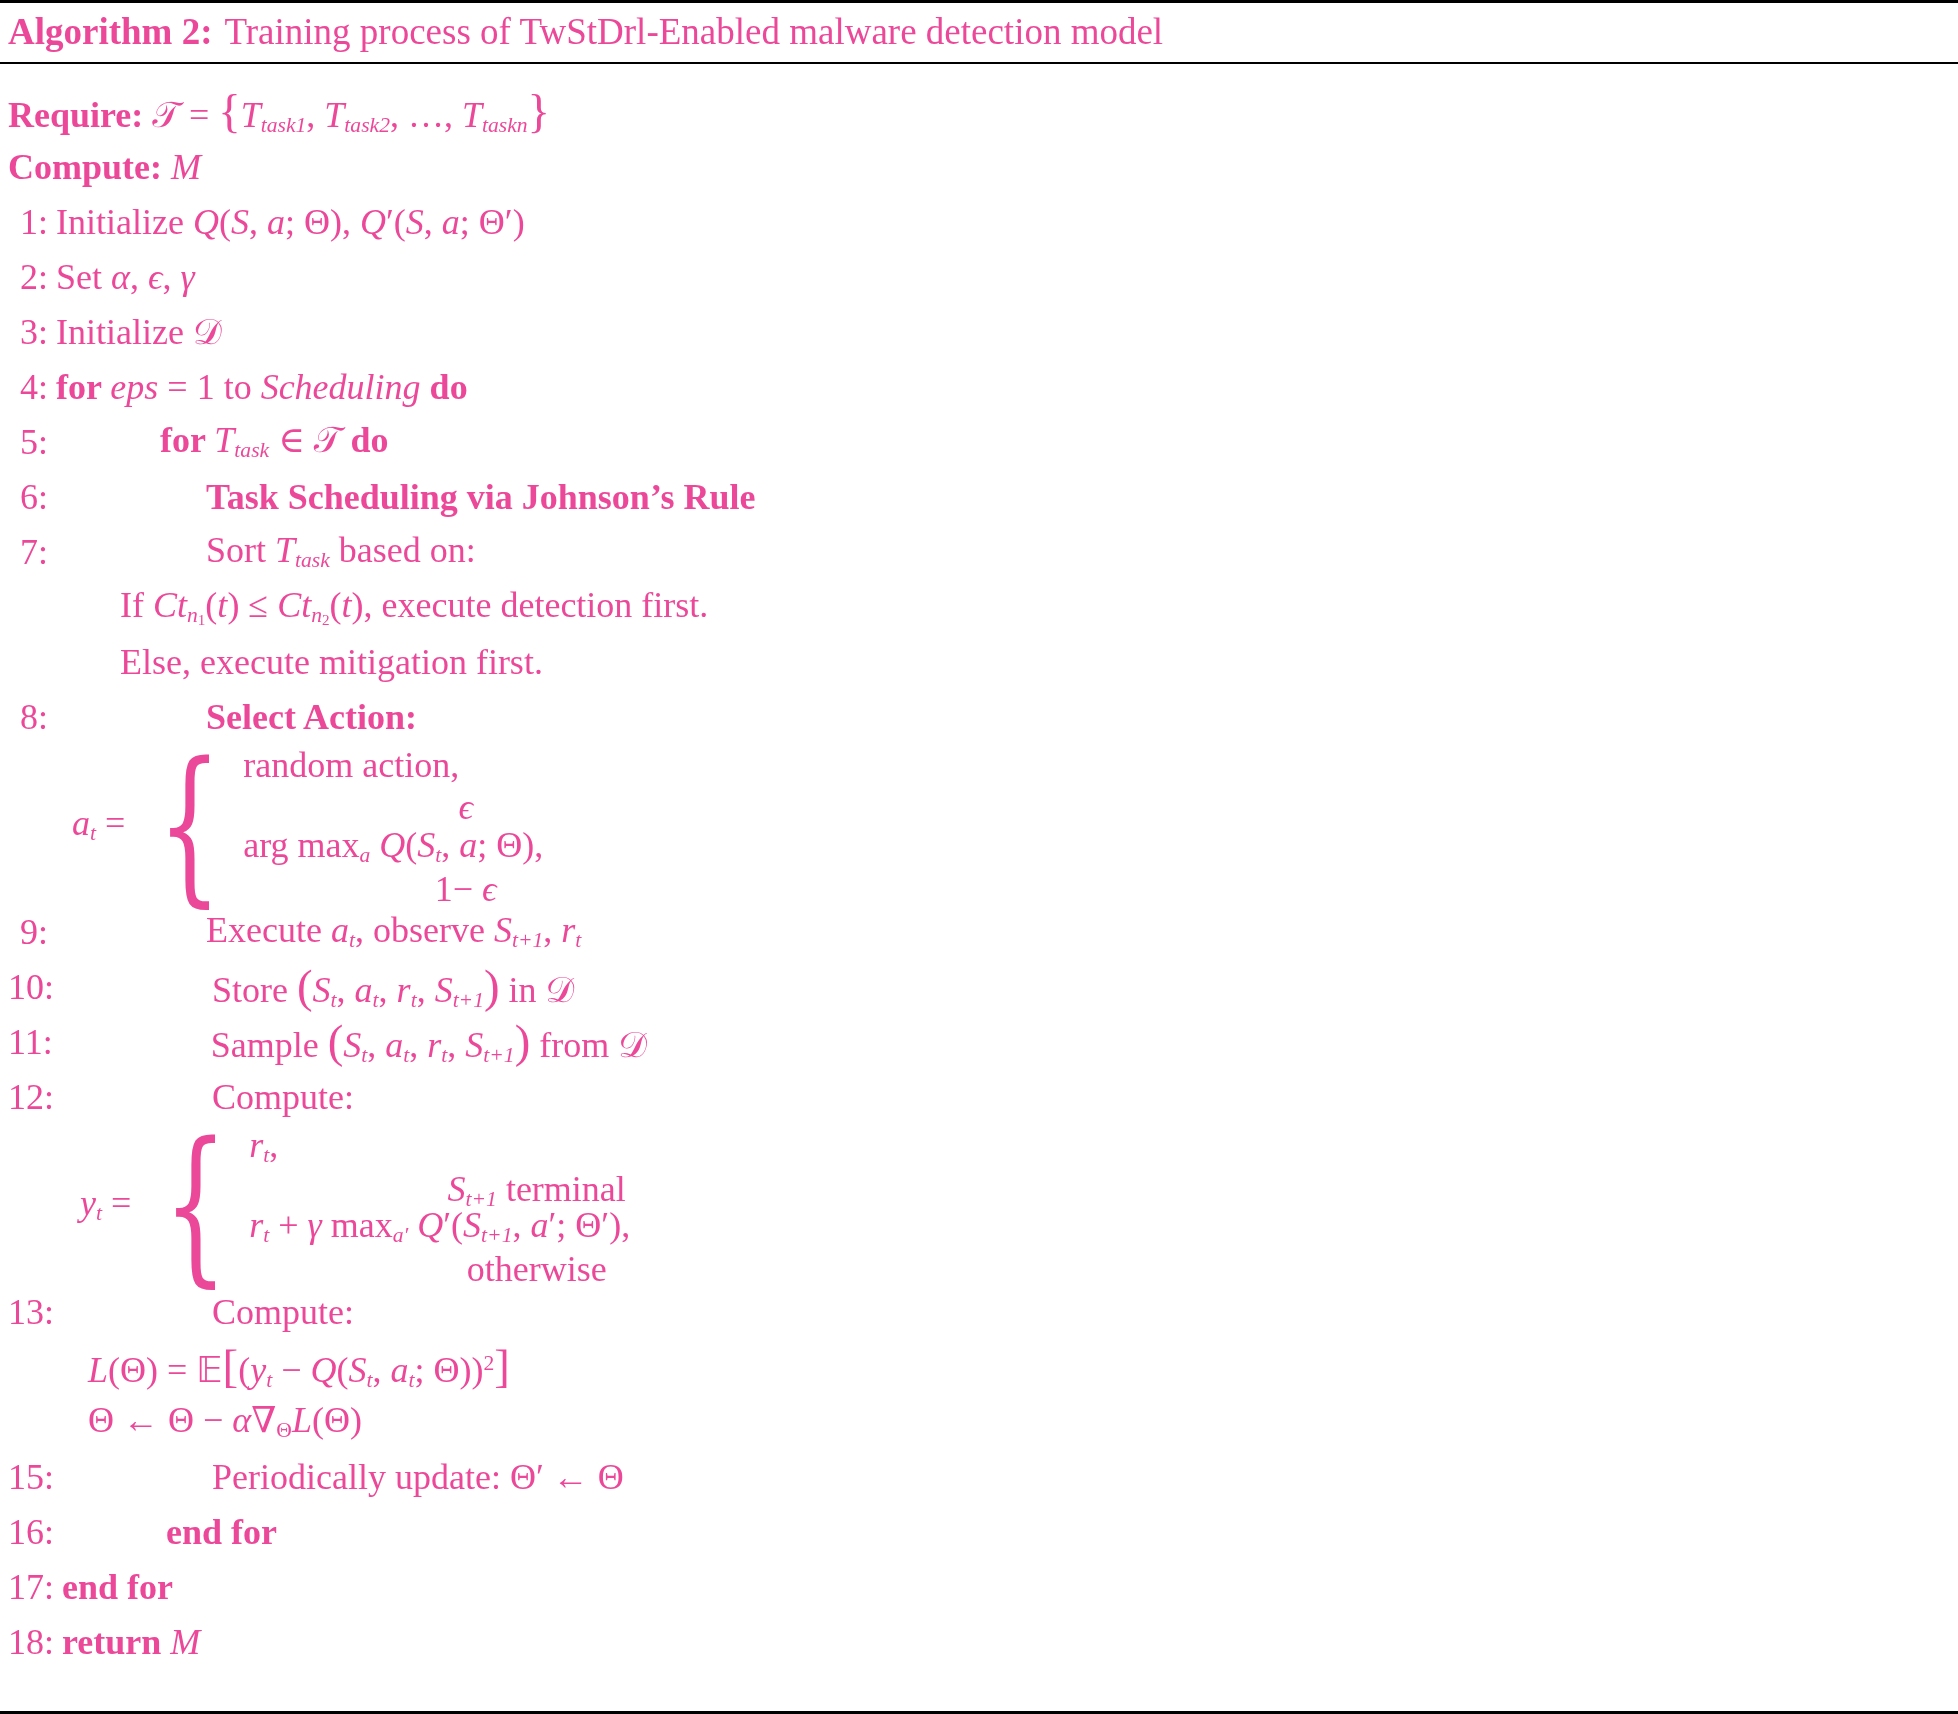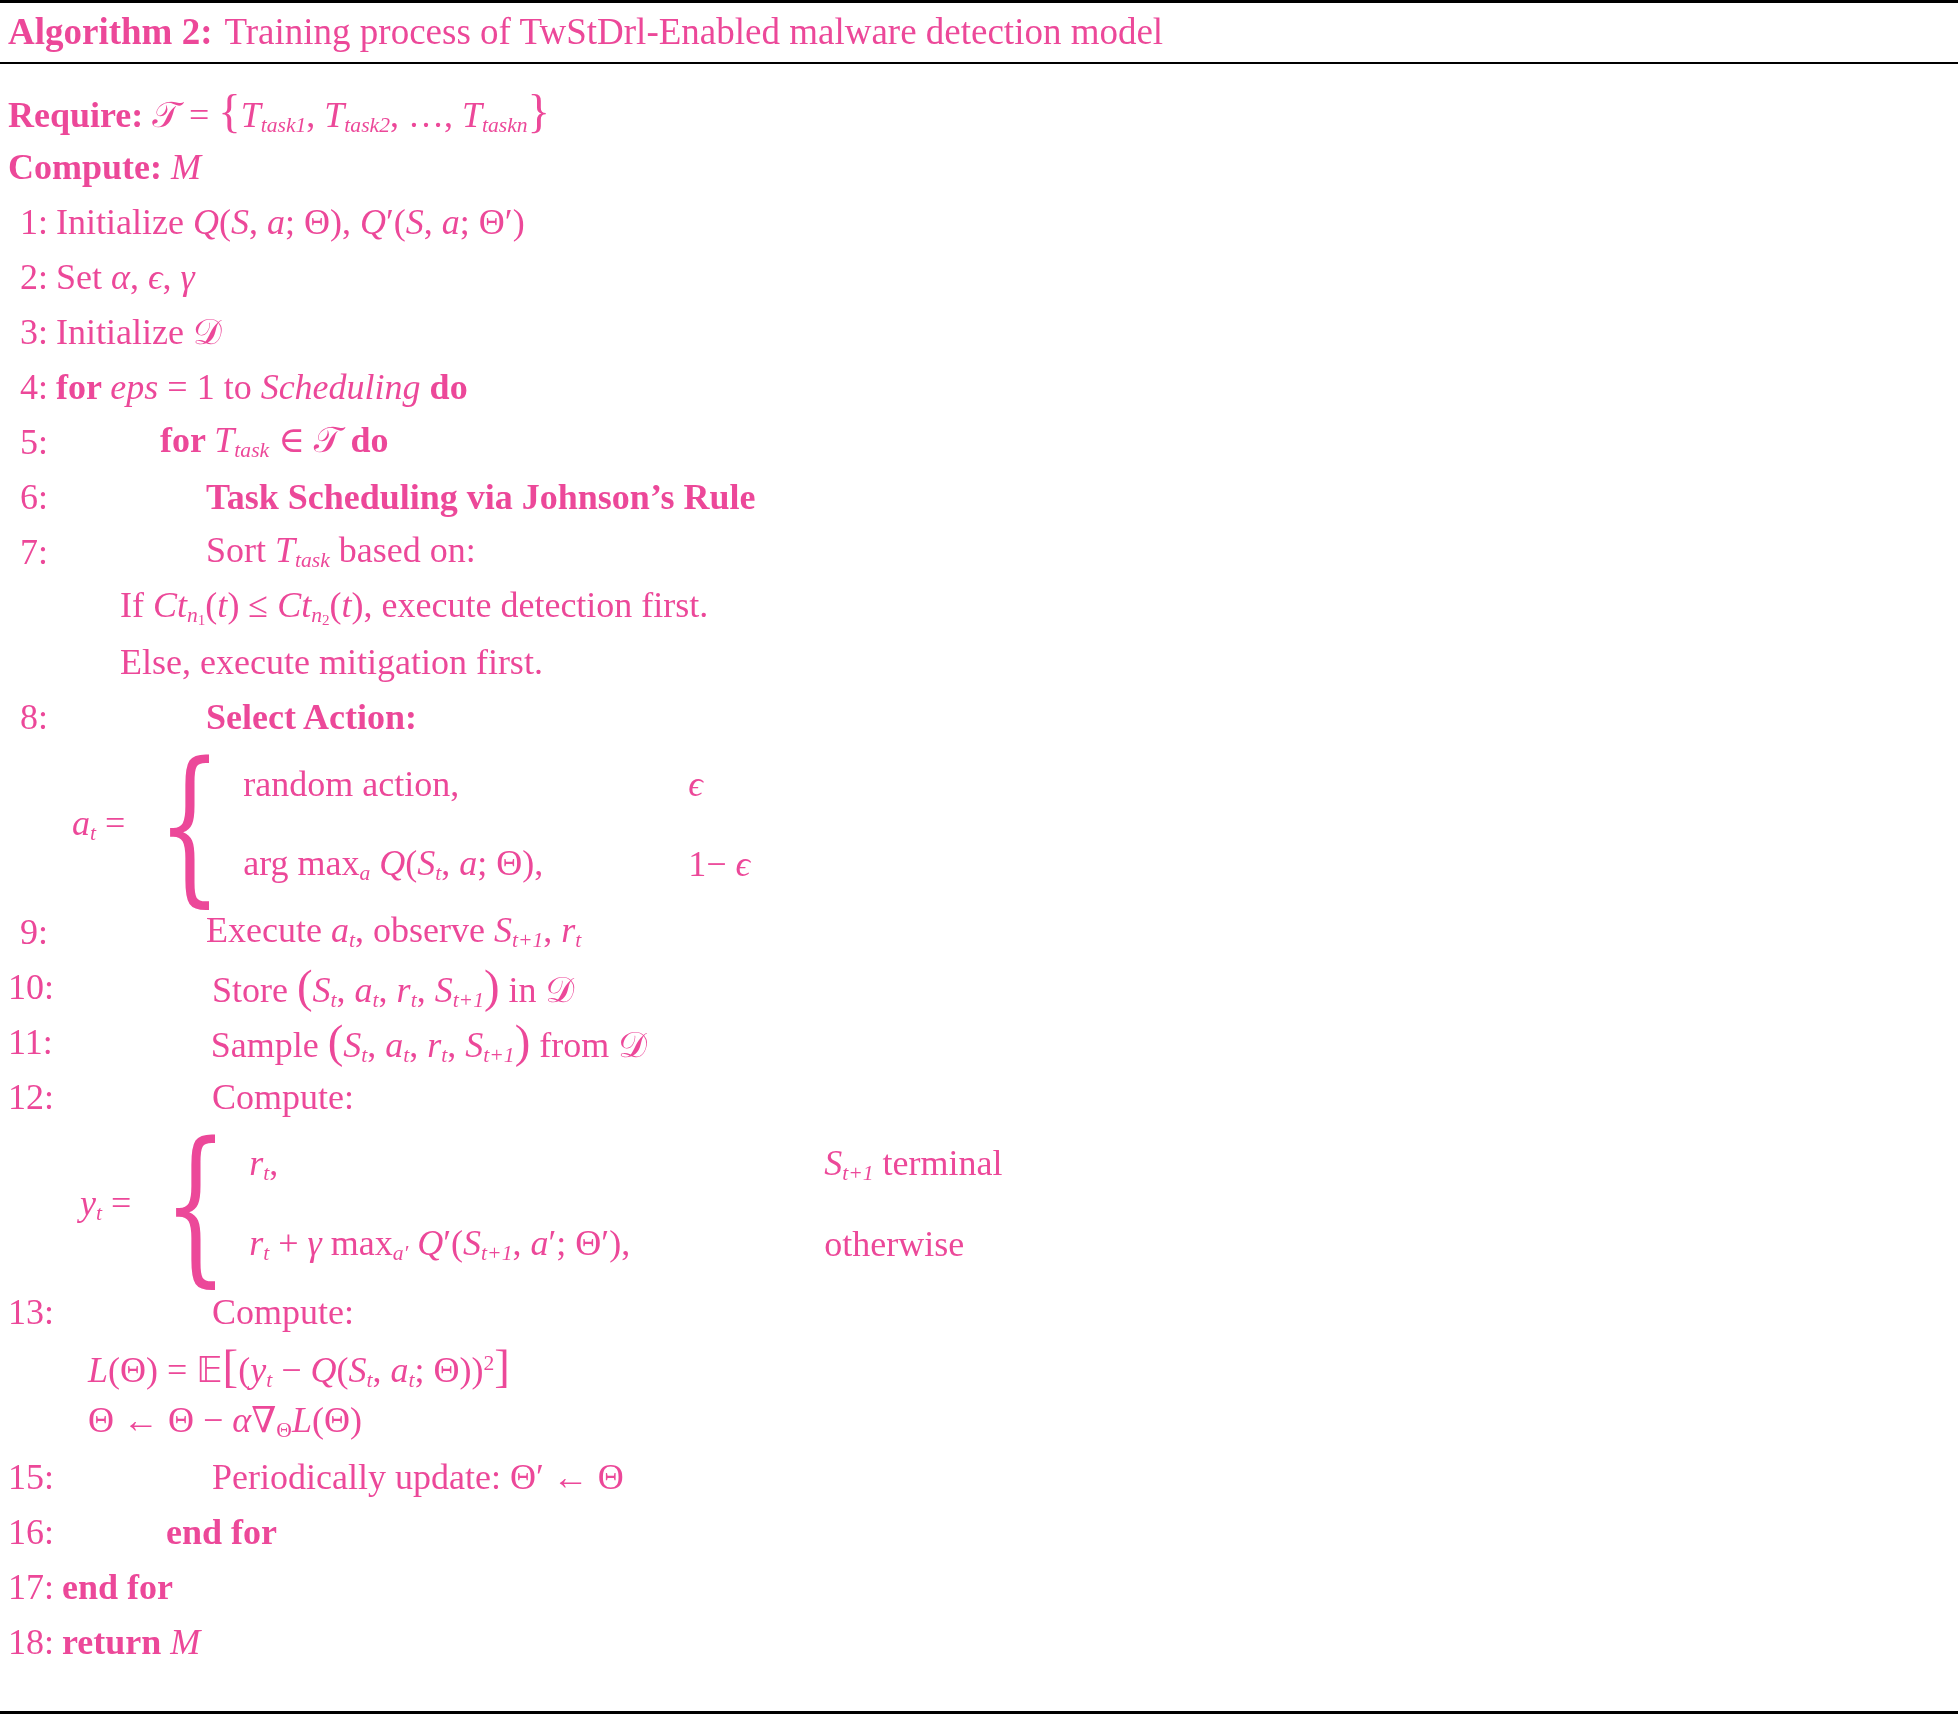--- a/index.html
+++ b/index.html
@@ -39,21 +39,21 @@
   .brace{
     font-family:"DejaVu Serif","Liberation Serif",serif;
     font-size:168px;line-height:150px;
     display:inline-block;
     transform:scaleX(0.6);
     transform-origin:center;
     margin-left:2px;
     font-weight:400;
   }
   .crows{display:flex;flex-direction:column;}
-  .crow{display:flex;align-items:center;height:80px;}
+  .crow{display:flex;align-items:center;height:80px;flex-direction:column;}
   .s-b{font-weight:bold;}
   .s-i{font-style:italic;}
   .s-sub{font-size:0.6em;vertical-align:-0.25em;}
   .s-isub{font-size:0.6em;vertical-align:-0.25em;font-style:italic;}
   .s-subsub{font-size:0.42em;vertical-align:-0.55em;font-style:normal;}
   .s-sup{font-size:0.6em;vertical-align:0.55em;}
   .s-cal{font-family:"DejaVu Sans","DejaVu Serif",serif;}
   .s-bb{font-family:"DejaVu Sans","DejaVu Serif",serif;}
   .s-lg{font-size:1.3em;}
 </style>

